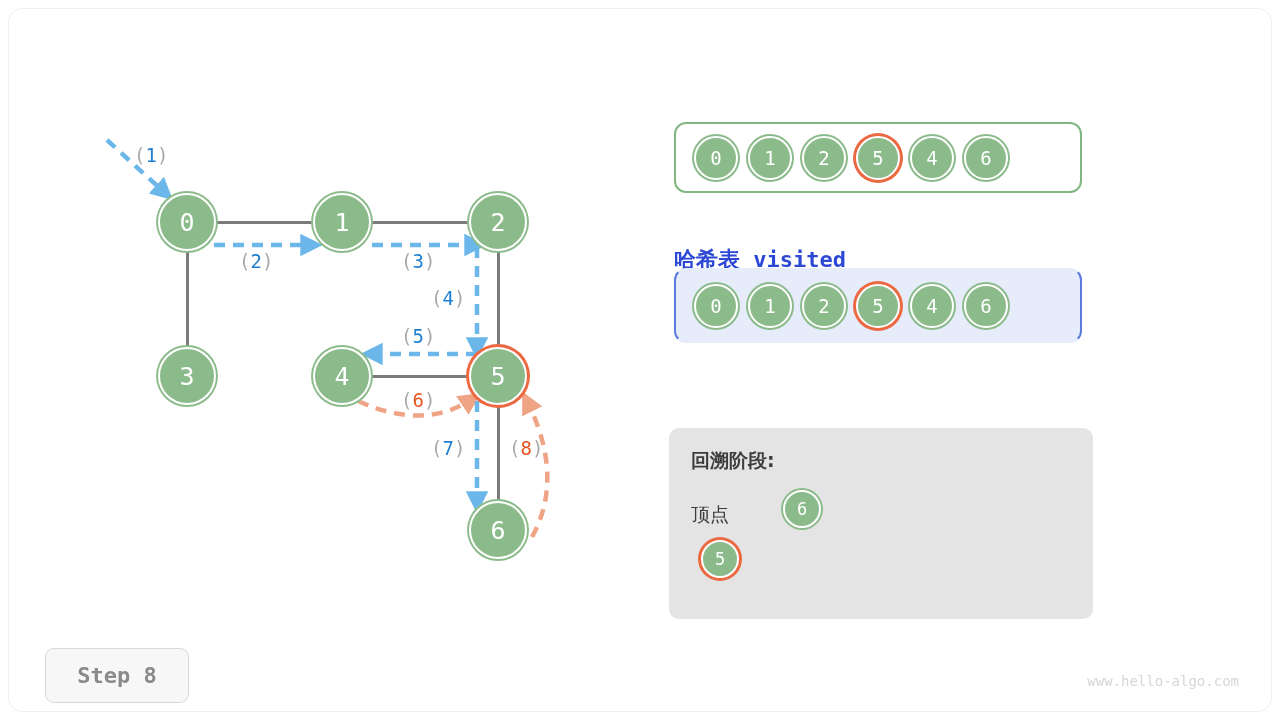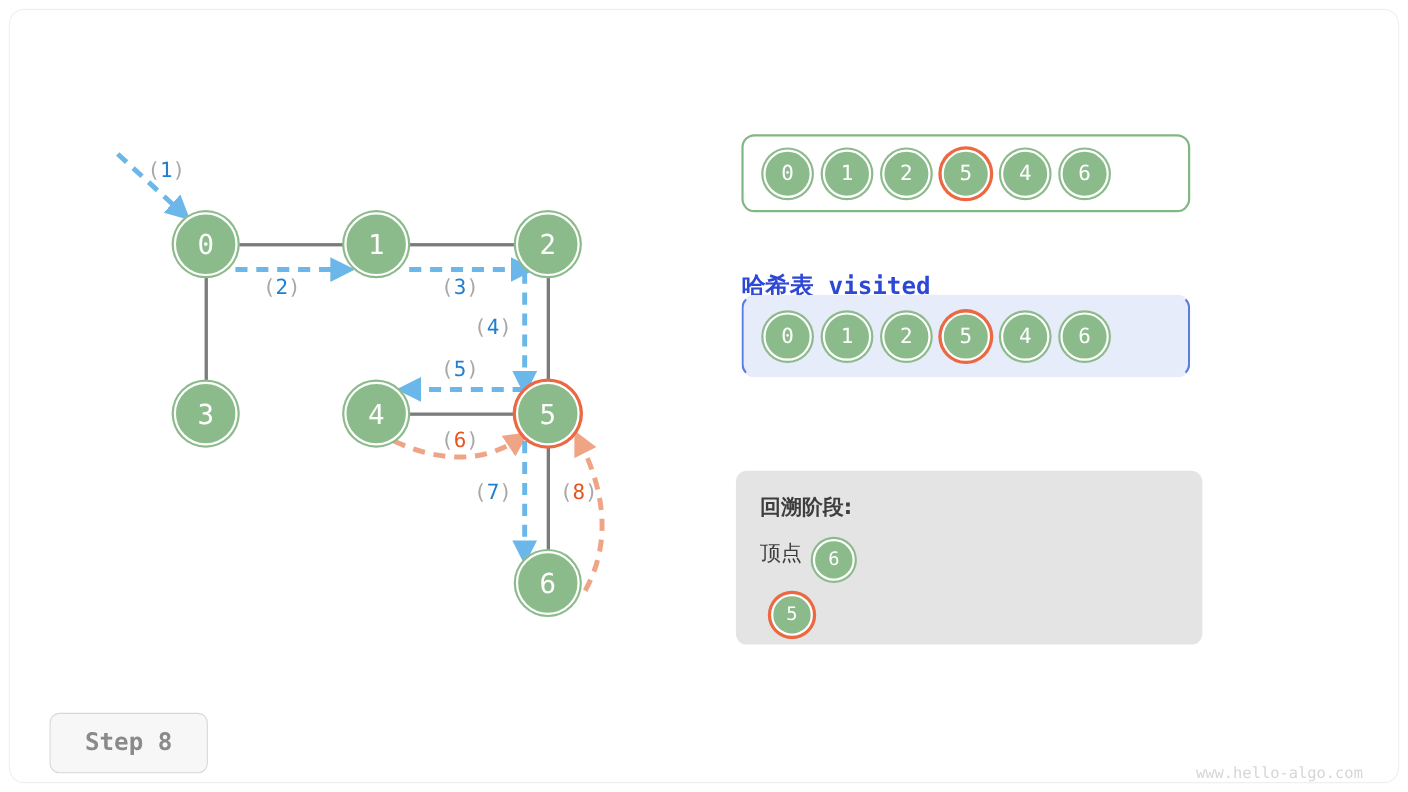--- a/index.html
+++ b/index.html
@@ -117,39 +117,40 @@
     font-size: 19px;
     margin-right: 10px;
     position: relative;
     flex: 0 0 auto;
   }
 
   
   #info-box {
     position: absolute;
     left: 660px; top: 419px;
-    width: 424px; height: 158px;
+    width: 424px; height: 191px;
     background: #e4e4e4;
     border-radius: 10px;
     box-sizing: border-box;
     padding: 20px 22px 0 22px;
   }
   .info-head {
     font-size: 19px;
     font-weight: bold;
     color: #3d3d3d;
     margin-bottom: 16px;
   }
   .info-line {
     font-size: 19px;
     color: #3d3d3d;
     display: flex;
-    align-items: flex-start;
+    align-items: flex-end;
     margin-bottom: 12px;
     white-space: nowrap;
+    gap: 44px;
   }
   .inline-node {
     width: 38px; height: 38px;
     font-size: 17px;
     margin: 0 10px;
     position: relative;
     flex: 0 0 auto;
     border-width: 2px;
   }
 
@@ -164,21 +165,21 @@
     display: flex; align-items: center; justify-content: center;
     font-family: "DejaVu Sans Mono", "Liberation Mono", monospace;
     font-weight: bold;
     font-size: 22px;
     color: #8a8a8a;
     box-sizing: border-box;
   }
 
   #watermark {
     position: absolute;
-    right: 32px; bottom: 0;
+    right: 32px; bottom: 22px;
     font-family: "DejaVu Sans Mono", "Liberation Mono", monospace;
     font-size: 14px;
     color: #d6d6d6;
   }
 </style>
 </head>
 <body>
 
 <div id="frame">
 

